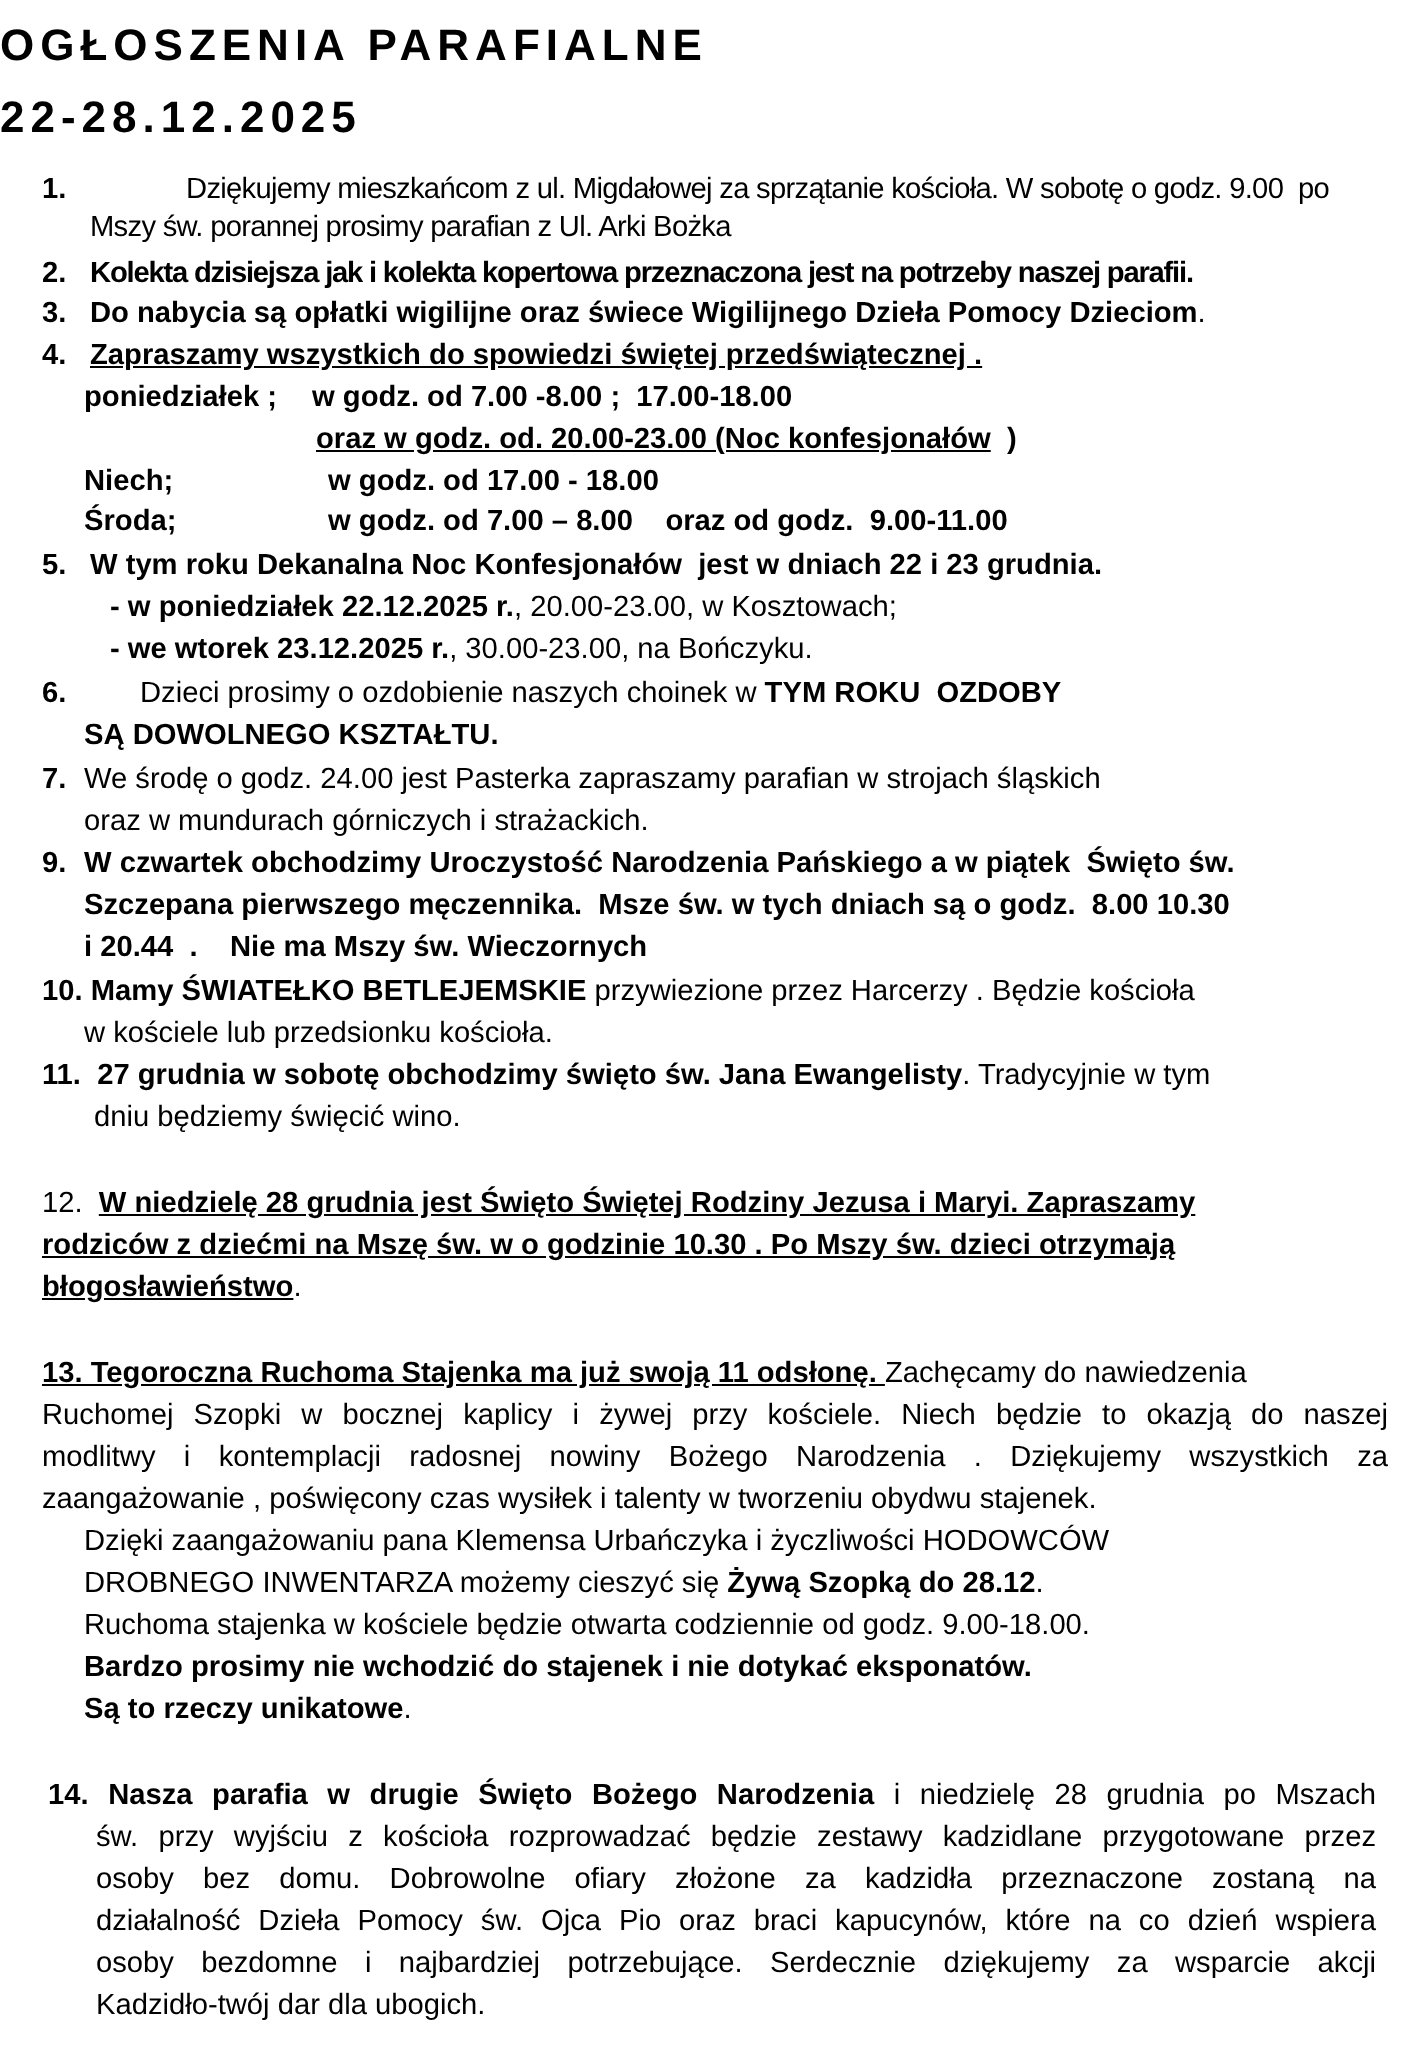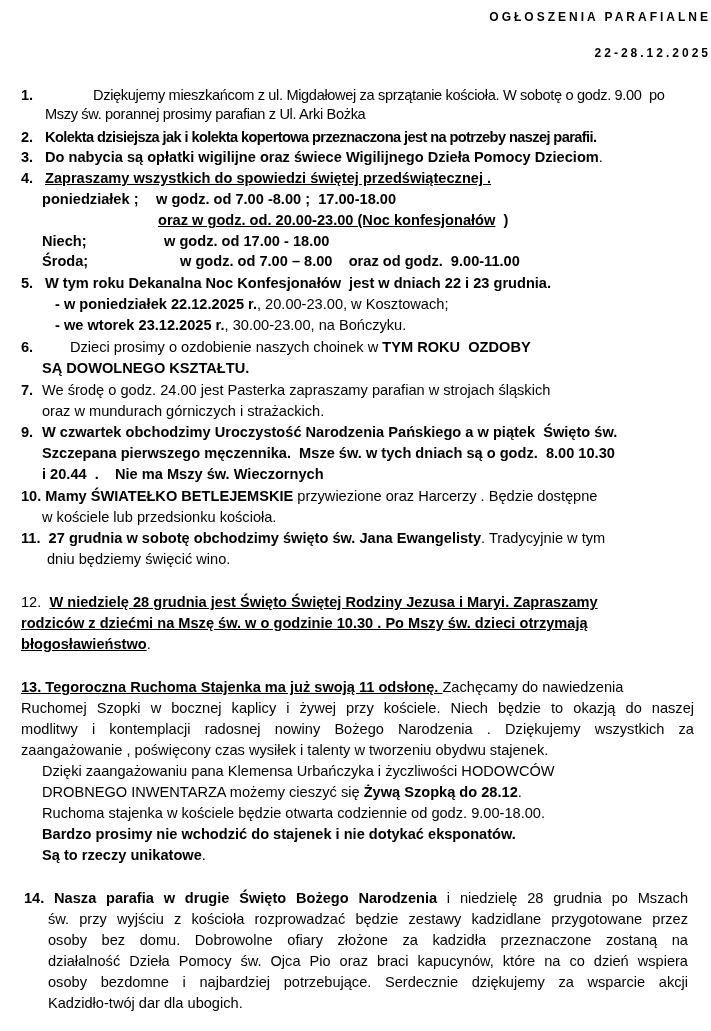--- a/index.html
+++ b/index.html
@@ -1,22 +1,22 @@
 <!DOCTYPE html>
 <html><head>
 <meta charset="utf-8">
 <style>
   html, body { margin: 0; padding: 0; background: #ffffff; }
   body {
     width: 711px; height: 1031px; overflow: hidden; position: relative;
     font-family: "Liberation Sans", sans-serif; color: #000;
   }
   .title {
-    position: absolute; left: 0; width: 711px; text-align: right;
-    font-weight: bold; font-size: 12px; letter-spacing: 3px;
+    position: absolute; left: 0; width: 711px; text-align: left;
+    font-weight: bold; font-size: 22px; letter-spacing: 3px;
   }
   .line {
     position: absolute; white-space: pre; font-size: 14.6px; line-height: 18px;
   }
   .b { font-weight: bold; }
   .u { text-decoration: underline; }
   .cond { letter-spacing: -0.35px; }
   .just { white-space: normal; text-align: justify; text-align-last: justify; }
 </style>
 </head>
@@ -45,21 +45,21 @@
 
 <div>
   <span class="line b" style="top:169px;left:21px;">4.</span>
   <span class="line b u" style="top:169px;left:45px;">Zapraszamy wszystkich do spowiedzi świętej przedświątecznej .</span>
   <span class="line b" style="top:190px;left:42px;">poniedziałek ;</span>
   <span class="line b" style="top:190px;left:156px;">w godz. od 7.00 -8.00 ;  17.00-18.00</span>
   <span class="line b" style="top:211px;left:158px;"><span class="u">oraz w godz. od. 20.00-23.00 (Noc konfesjonałów</span><span>  )</span></span>
   <span class="line b" style="top:232px;left:42px;">Niech;</span>
   <span class="line b" style="top:232px;left:164px;">w godz. od 17.00 - 18.00</span>
   <span class="line b" style="top:252px;left:42px;">Środa;</span>
-  <span class="line b" style="top:252px;left:180px;">w godz. od 7.00 – 8.00    oraz od godz.  9.00-11.00</span>
+  <span class="line b" style="top:252px;left:164px;">w godz. od 7.00 – 8.00    oraz od godz.  9.00-11.00</span>
 </div>
 
 <div>
   <span class="line b" style="top:274px;left:21px;">5.</span>
   <span class="line b" style="top:274px;left:45px;">W tym roku Dekanalna Noc Konfesjonałów  jest w dniach 22 i 23 grudnia.</span>
   <span class="line" style="top:295px;left:55px;"><span class="b">- w poniedziałek 22.12.2025 r.</span><span>, 20.00-23.00, w Kosztowach;</span></span>
   <span class="line" style="top:316px;left:55px;"><span class="b">- we wtorek 23.12.2025 r.</span><span>, 30.00-23.00, na Bończyku.</span></span>
 </div>
 
 <div>
@@ -75,21 +75,21 @@
 </div>
 
 <div>
   <span class="line b" style="top:423px;left:21px;">9.</span>
   <span class="line b" style="top:423px;left:42px;text-align:center;">W czwartek obchodzimy Uroczystość Narodzenia Pańskiego a w piątek  Święto św.</span>
   <span class="line b" style="top:444px;left:42px;">Szczepana pierwszego męczennika.  Msze św. w tych dniach są o godz.  8.00 10.30</span>
   <span class="line b" style="top:465px;left:42px;">i 20.44  .    Nie ma Mszy św. Wieczornych</span>
 </div>
 
 <div>
-  <span class="line" style="top:487px;left:21px;"><span class="b">10.</span> <span class="b">Mamy ŚWIATEŁKO BETLEJEMSKIE</span><span> przywiezione oraz Harcerzy . Będzie dostępne</span></span>
+  <span class="line" style="top:487px;left:21px;"><span class="b">10.</span> <span class="b">Mamy ŚWIATEŁKO BETLEJEMSKIE</span><span> przywiezione przez Harcerzy . Będzie kościoła</span></span>
   <span class="line" style="top:508px;left:42px;">w kościele lub przedsionku kościoła.</span>
 </div>
 
 <div>
   <span class="line" style="top:529px;left:21px;"><span class="b">11.</span>  <span class="b">27 grudnia w sobotę obchodzimy święto św. Jana Ewangelisty</span><span>. Tradycyjnie w tym</span></span>
   <span class="line" style="top:550px;left:47px;">dniu będziemy święcić wino.</span>
 </div>
 
 <div>
   <span class="line" style="top:593px;left:21px;"><span>12</span><span>.</span>  <span class="b u">W niedzielę 28 grudnia jest Święto Świętej Rodziny Jezusa i Maryi. Zapraszamy</span></span>

